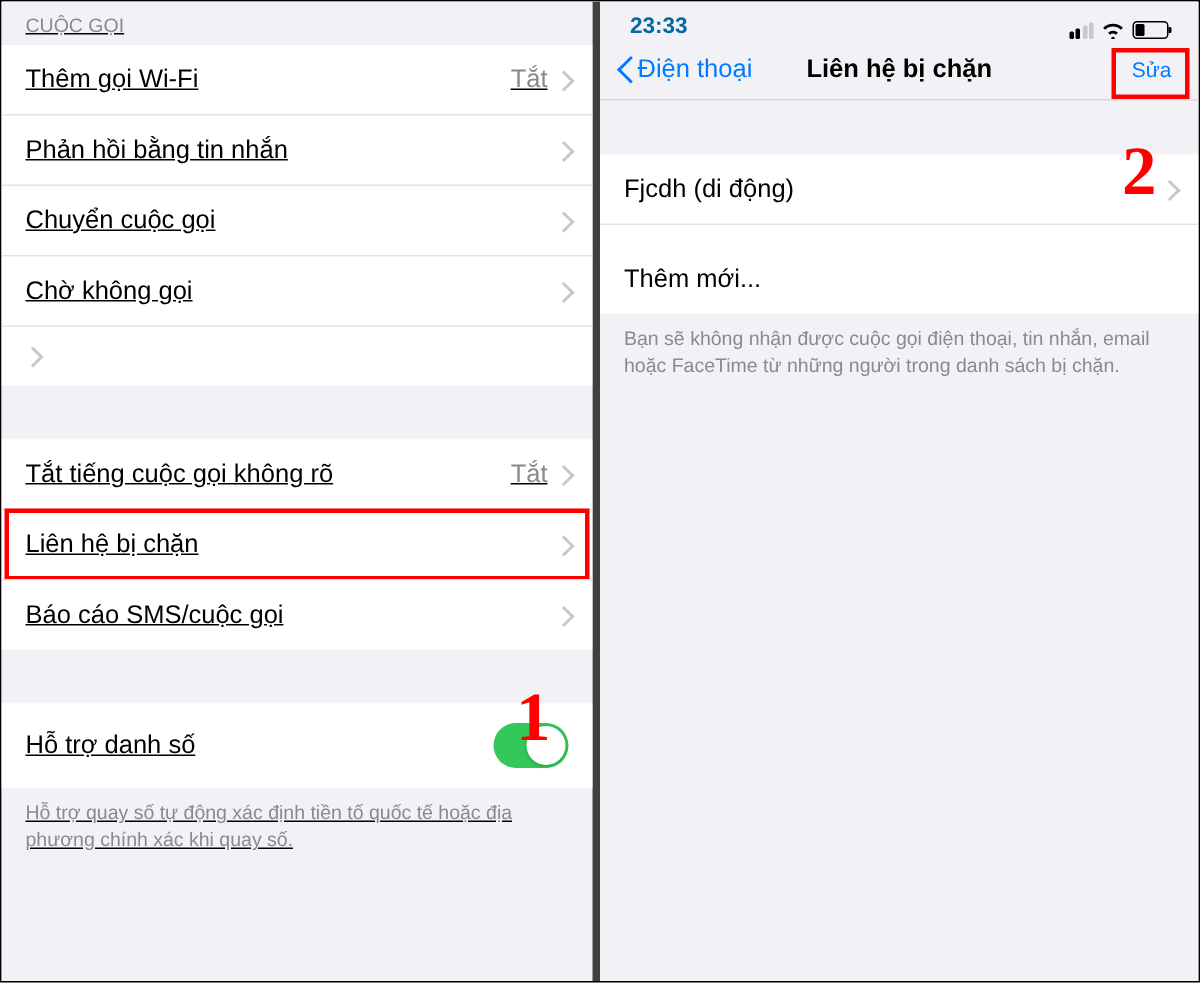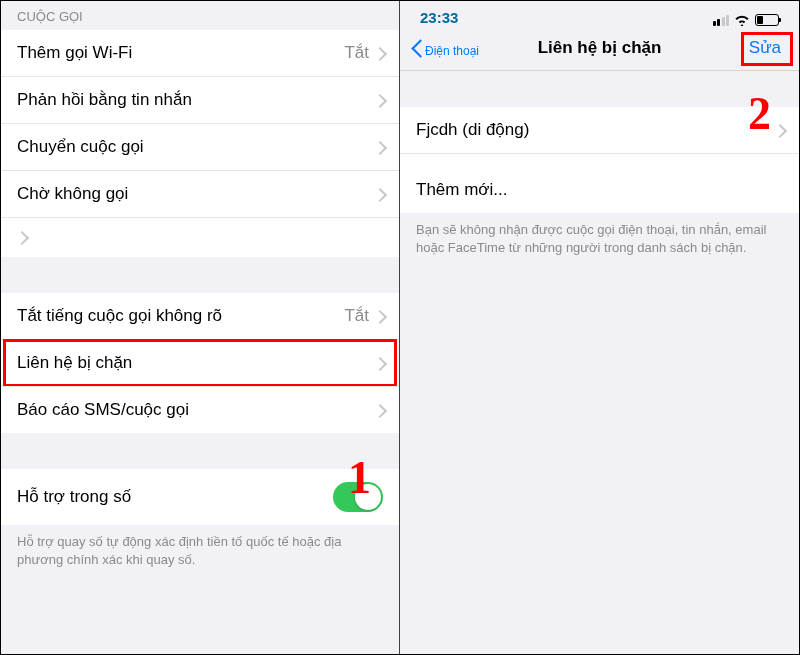--- a/index.html
+++ b/index.html
@@ -18,21 +18,22 @@
       position: relative;
     }
     .panel {
       width: 50%;
       height: 100%;
       background: #f2f2f6;
       overflow: hidden;
       position: relative;
     }
     .panel-left {
-      border-right: 1px solid #404040;
+      border-right: 5px solid #404040;
+      text-decoration: underline;
     }
     
     .section-header {
       padding: 8px 16px 6px;
       font-size: 13px;
       color: #8a8a8e;
       text-transform: uppercase;
       background: #f2f2f6;
     }
     .group {
@@ -177,23 +178,23 @@
     .nav-bar {
       display: flex;
       align-items: center;
       padding: 6px 10px 10px;
       background: #f2f2f6;
       position: relative;
       border-bottom: 1px solid #d6d6d9;
     }
     .nav-back {
       display: flex;
-      align-items: flex-end;
+      align-items: flex-start;
       color: #007aff;
-      font-size: 12px;
+      font-size: 17px;
       gap: 3px;
     }
     .nav-back .back-chevron {
       width: 12px;
       height: 20px;
       position: relative;
     }
     .nav-back .back-chevron::before {
       content: "";
       position: absolute;
@@ -209,21 +210,21 @@
       position: absolute;
       left: 50%;
       transform: translateX(-50%);
       font-size: 17px;
       font-weight: 600;
       color: #000;
     }
     .nav-right {
       margin-left: auto;
       color: #007aff;
-      font-size: 17px;
+      font-size: 14px;
       padding: 2px 8px;
     }
     .add-new {
       color: #000000;
       margin-top: 13px;
     }
   </style>
 </head>
 <body>
 
@@ -269,21 +270,21 @@
     <div class="row">
       <span class="label">Báo cáo SMS/cuộc gọi</span>
       <span class="chevron"></span>
     </div>
   </div>
 
   <div class="spacer"></div>
 
   <div class="group">
     <div class="row">
-      <span class="label">Hỗ trợ trong số</span>
+      <span class="label">Hỗ trợ danh số</span>
       <span class="toggle"></span>
     </div>
   </div>
   <div class="footer-text">Hỗ trợ quay số tự động xác định tiền tố quốc tế hoặc địa phương chính xác khi quay số.</div>
 
   <div class="callout-number" style="right:28px; top:450px;">1</div>
 </div>
 
 <div class="panel panel-right">
   <div class="status-bar">

